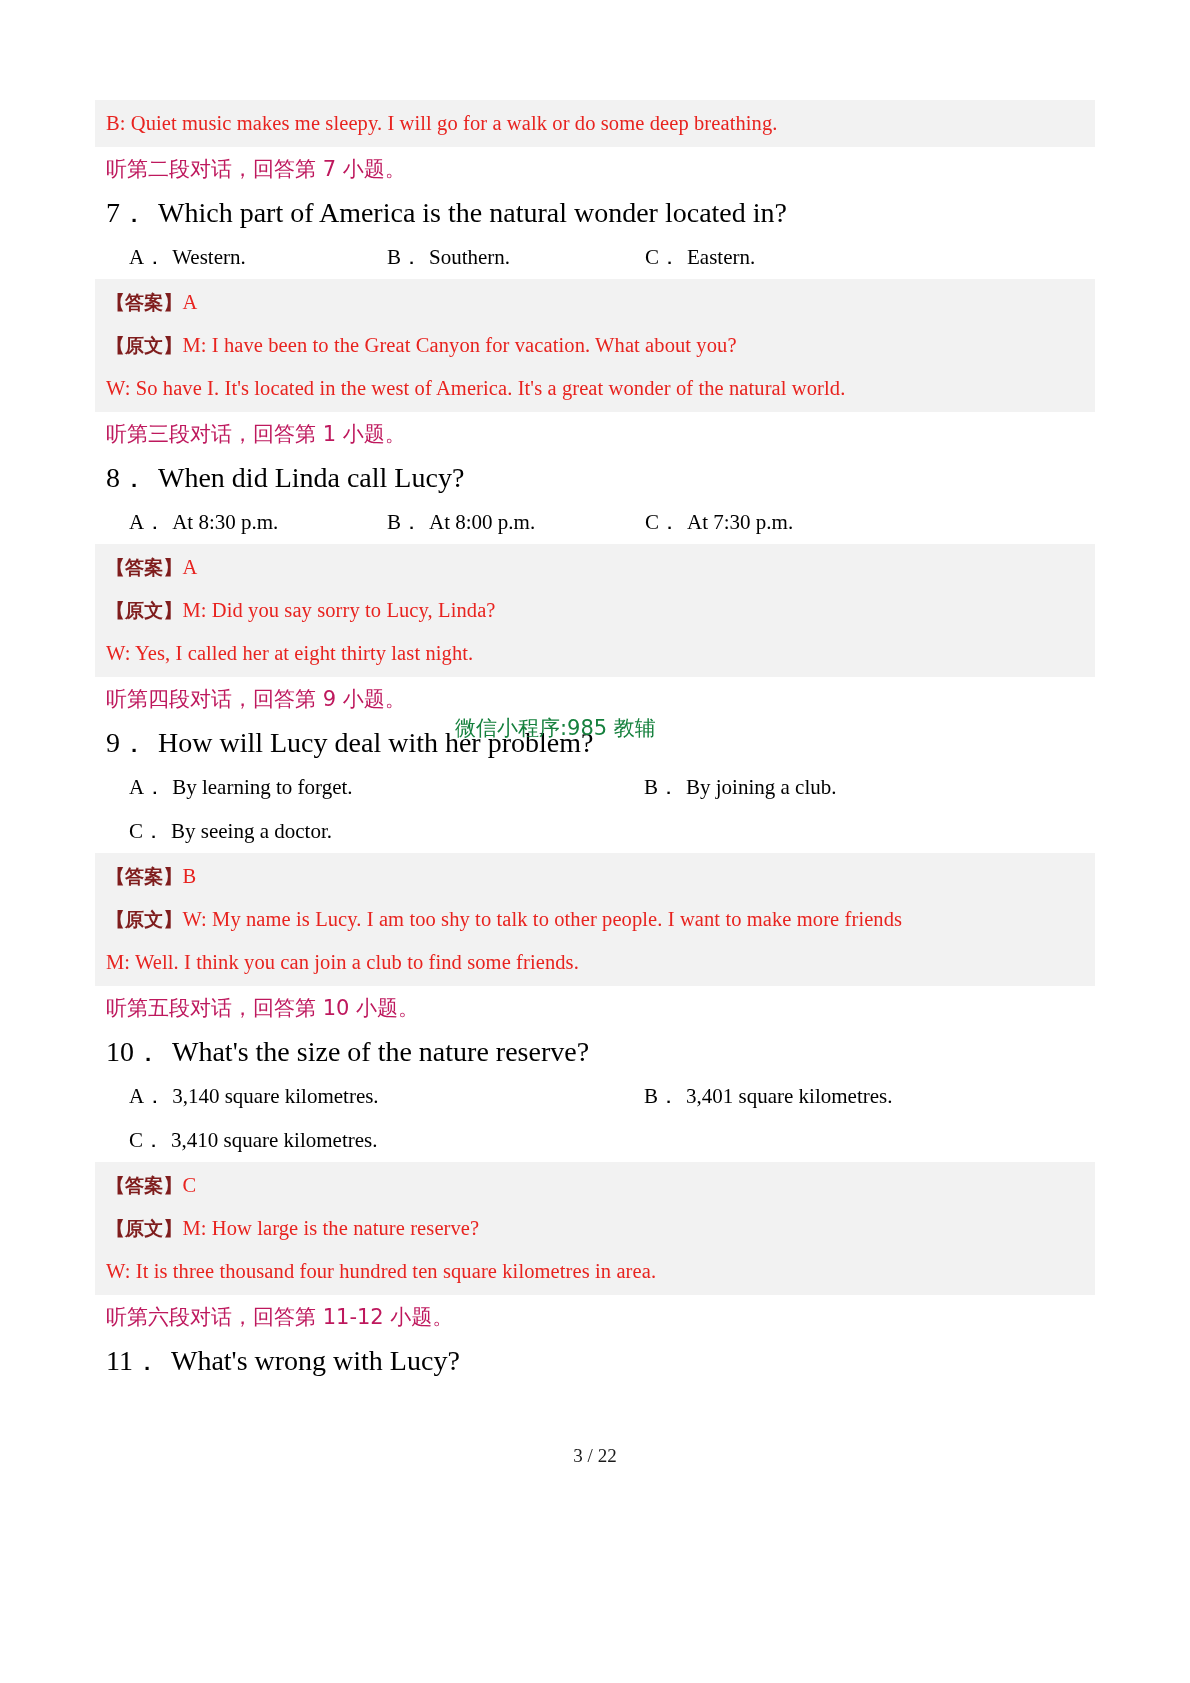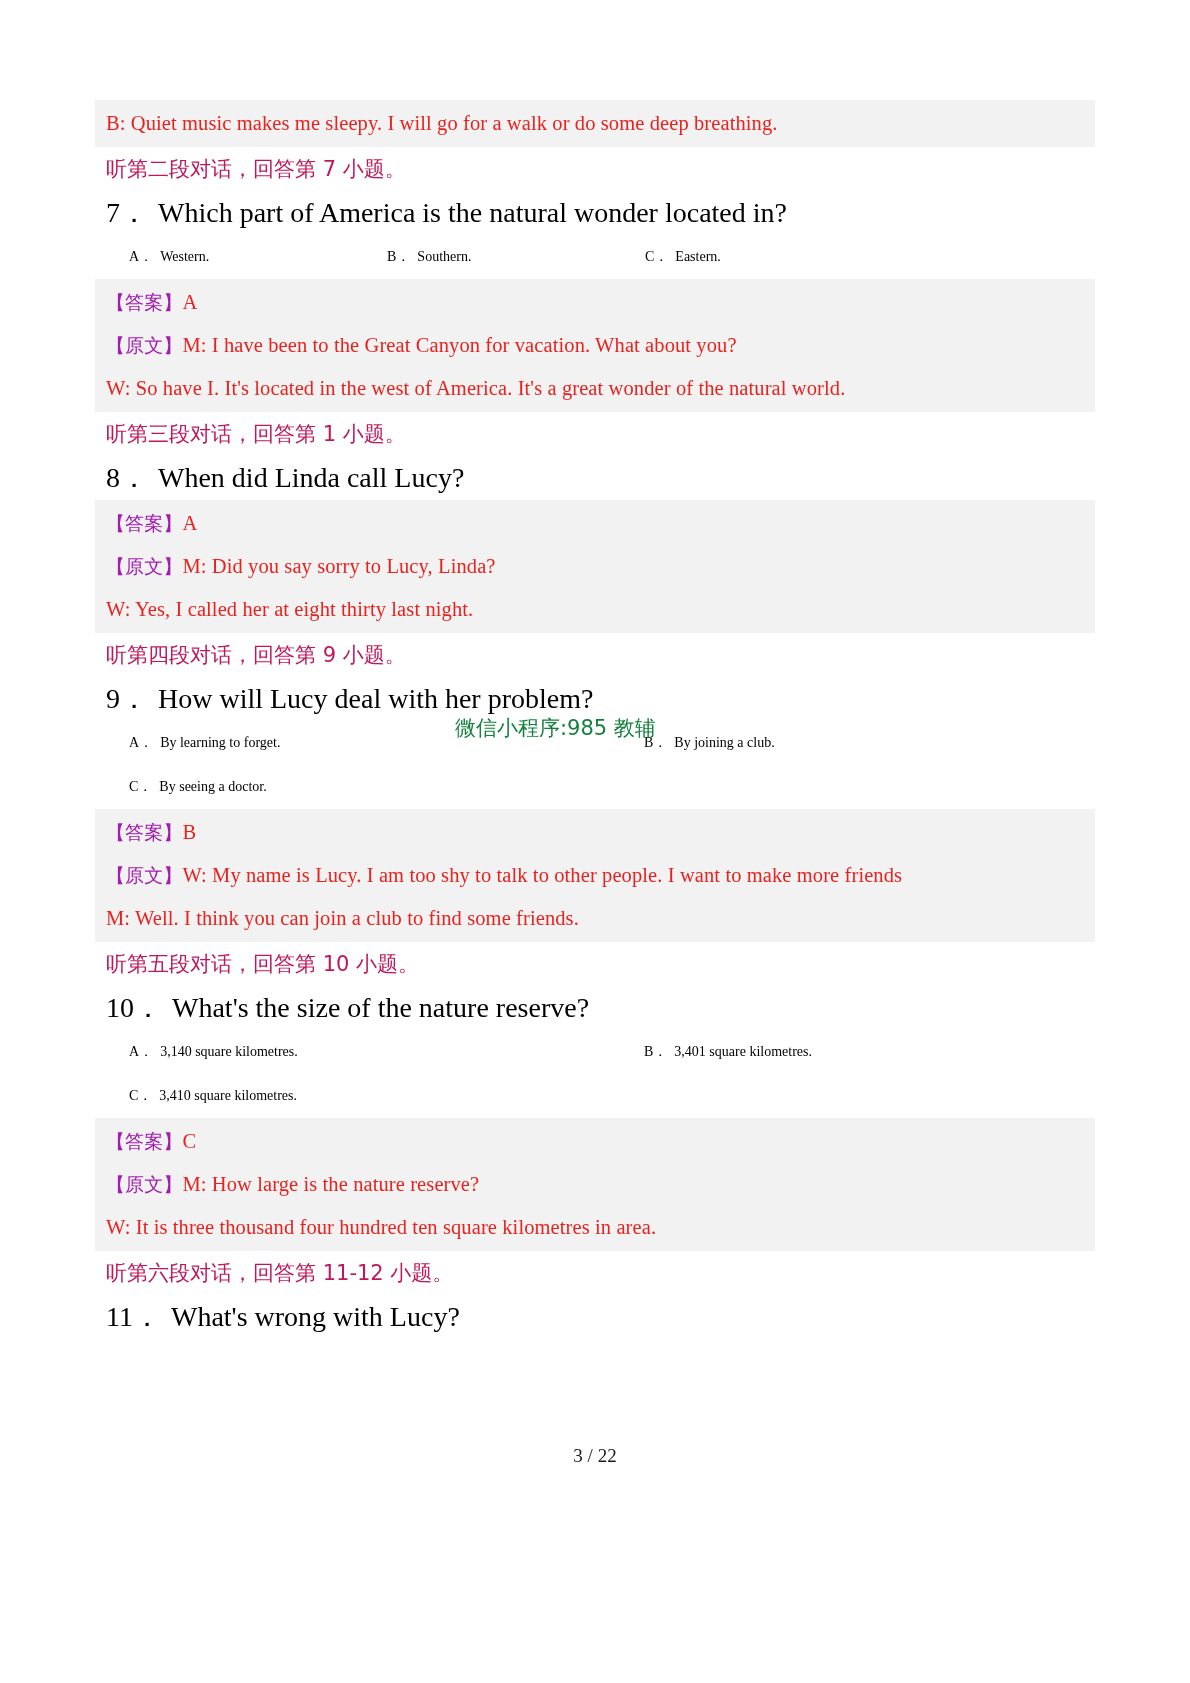--- a/index.html
+++ b/index.html
@@ -49,22 +49,22 @@
     font-size: 20.5px;
     line-height: 43px;
     padding-left: 11px;
     white-space: nowrap;
     letter-spacing: 0.1px;
   }
   .ans-line.nowrapclip { overflow: hidden; }
   .tag {
     font-family: "DejaVu Sans", "Liberation Sans", sans-serif;
     font-size: 19px;
-    color: #a21caf;
-    font-weight: 400;
+    color: #7f1d1d;
+    font-weight: 700;
   }
 
   
   .cn-line {
     font-size: 21px;
     line-height: 44px;
     padding-left: 11px;
     color: #be185d;
     font-family: "DejaVu Sans", "Liberation Sans", sans-serif;
     white-space: nowrap;
@@ -75,21 +75,21 @@
     font-size: 28px;
     line-height: 44px;
     padding-left: 11px;
     white-space: nowrap;
   }
   .q-num { display: inline-block; }
   .q-text { margin-left: 10px; }
 
   
   .opt-row {
-    font-size: 14px;
+    font-size: 21px;
     line-height: 44px;
     padding-left: 34px;
     white-space: nowrap;
     position: relative;
   }
   .opt {
     display: inline-block;
     vertical-align: top;
   }
   .opt-3 { width: 258px; }
@@ -148,20 +148,23 @@
       <div class="ans-line"><span class="tag">【原文】</span><span>M: I have been to the Great Canyon for vacation. What about you?</span></div>
       <div class="ans-line">W: So have I. It's located in the west of America. It's a great wonder of the natural world.</div>
     </div>
 
     <div class="cn-line">听第三段对话，回答第 1 小题。</div>
 
     <div class="q-line">
       <span class="q-num">8．</span><span class="q-text">When did Linda call Lucy?</span>
     </div>
 
+    <div class="opt-row">
+      <span class="opt opt-3"><span class="opt-label">A．</span><span class="opt-text">At 8:30 p.m.</span></span><span class="opt opt-3"><span class="opt-label">B．</span><span class="opt-text">At 8:00 p.m.</span></span><span class="opt opt-3"><span class="opt-label">C．</span><span class="opt-text">At 7:30 p.m.</span></span>
+    </div>
 
     <div class="ans-block">
       <div class="ans-line"><span class="tag">【答案】</span><span>A</span></div>
       <div class="ans-line"><span class="tag">【原文】</span><span>M: Did you say sorry to Lucy, Linda?</span></div>
       <div class="ans-line">W: Yes, I called her at eight thirty last night.</div>
     </div>
 
     <div class="cn-line">听第四段对话，回答第 9 小题。</div>
 
     <div class="q-line">

